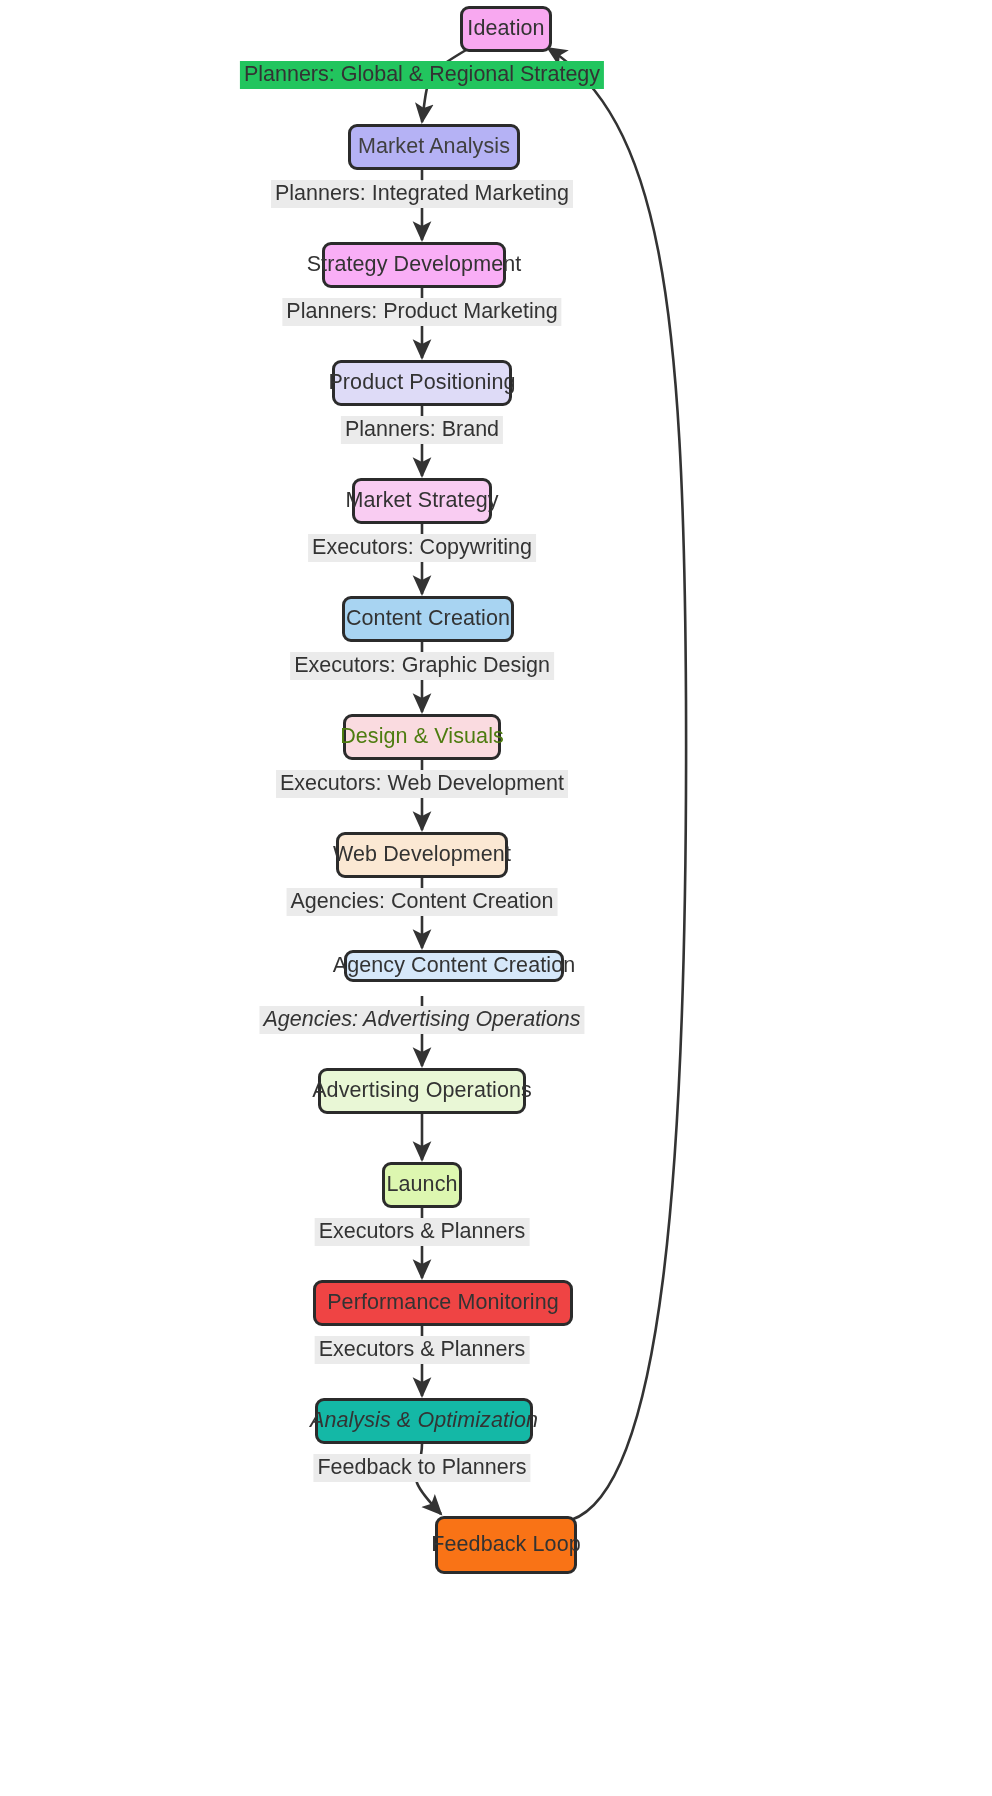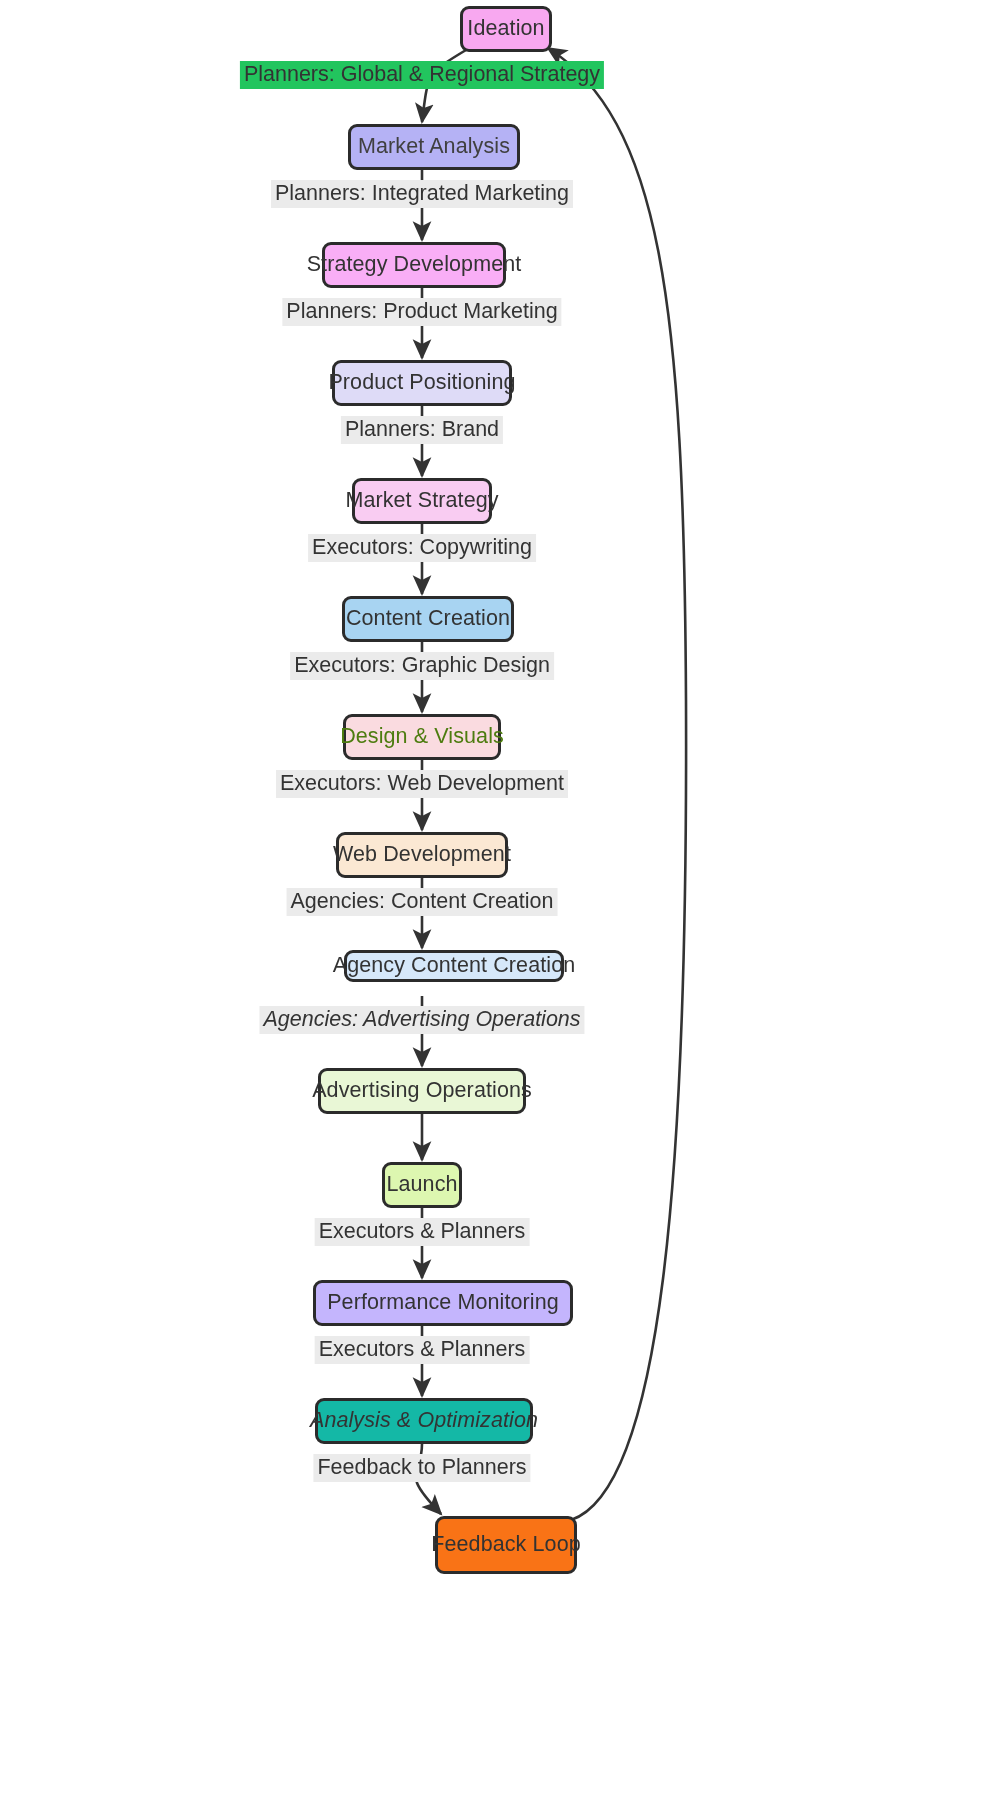--- a/index.html
+++ b/index.html
@@ -124,21 +124,21 @@
       </div>
       <div class="node" style="left: 312px; top: 950px; width: 220px; height: 32px; background: rgb(214, 232, 250); border-color: rgb(43, 43, 43); color: rgb(51, 51, 51); margin-left: 32px;">
         <span>Agency Content Creation</span>
       </div>
       <div class="node" style="left: 318px; top: 1068px; width: 208px; height: 46px; background: rgb(233, 247, 214); border-color: rgb(43, 43, 43); color: rgb(51, 51, 51);">
         <span>Advertising Operations</span>
       </div>
       <div class="node" style="left: 382px; top: 1162px; width: 80px; height: 46px; background: rgb(221, 247, 176); border-color: rgb(43, 43, 43); color: rgb(51, 51, 51);">
         <span>Launch</span>
       </div>
-      <div class="node" style="left: 313px; top: 1280px; width: 260px; height: 46px; background: #c4b5fd; border-color: rgb(43, 43, 43); color: rgb(51, 51, 51);">
+      <div class="node" style="left: 313px; top: 1280px; width: 260px; height: 46px; background: #ef4444; border-color: rgb(43, 43, 43); color: rgb(51, 51, 51);">
         <span>Performance Monitoring</span>
       </div>
       <div class="node" style="left: 315px; top: 1398px; width: 218px; height: 46px; background: #14b8a6; border-color: rgb(43, 43, 43); color: rgb(51, 51, 51); font-style: italic;">
         <span>Analysis &amp; Optimization</span>
       </div>
       <div class="node" style="left: 435px; top: 1516px; width: 142px; height: 58px; background: #f97316; border-color: rgb(43, 43, 43); color: rgb(51, 51, 51);">
         <span>Feedback Loop</span>
       </div>
     </div>
 

